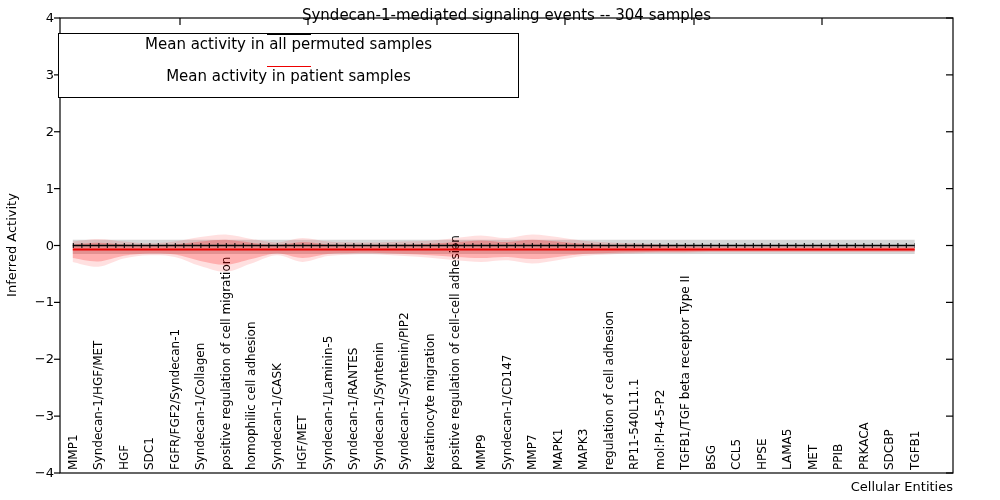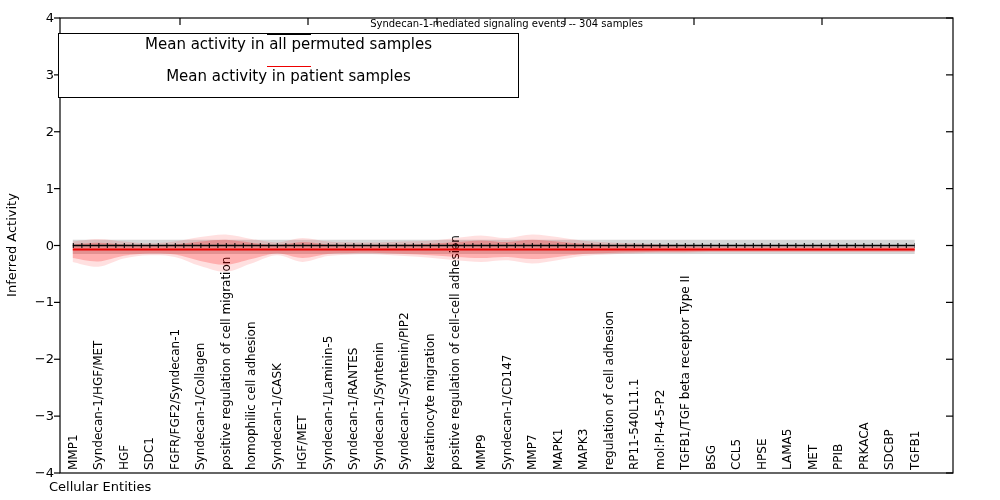--- a/index.html
+++ b/index.html
@@ -1,22 +1,22 @@
 <!DOCTYPE html>
 <html><head>
 <meta charset="utf-8">
 <style>
   html,body{margin:0;padding:0;background:#fff;width:1000px;height:500px;overflow:hidden;}
   body{font-family:"DejaVu Sans","Liberation Sans",sans-serif;color:#000;}
   .abs{position:absolute;}
   #figure{position:relative;width:1000px;height:500px;background:#fff;}
-  #title{left:60px;top:18px;width:893px;text-align:center;font-size:10px;white-space:nowrap;}
+  #title{left:60px;top:6px;width:893px;text-align:center;font-size:15px;white-space:nowrap;}
   #ylabel{left:-88px;top:237px;width:200px;height:16px;text-align:center;font-size:13px;
           transform:rotate(-90deg);}
-  #xlabel{left:49px;top:479px;width:893px;text-align:left;font-size:13px;}
+  #xlabel{left:60px;top:479px;width:893px;text-align:right;font-size:13px;}
   .ytick{width:54px;text-align:right;font-size:13px;line-height:14px;}
   .xtick{font-size:12px;line-height:14px;white-space:nowrap;transform:rotate(-90deg);
          transform-origin:0 0;}
   #xtick-layer,#ytick-layer{position:absolute;left:0;top:0;z-index:1;}
   #chart-svg{position:absolute;left:0;top:0;z-index:2;}
   #legend{left:58px;top:33px;width:459px;height:63px;border:1px solid #000;background:#fff;
           z-index:5;display:flex;flex-direction:column;justify-content:space-around;}
   .legend-row{display:flex;align-items:center;height:31px;flex-direction:column;}
   .legend-line{display:inline-block;width:44px;height:0;border-top:1.6px solid #000;
                margin-left:14px;margin-right:14px;flex:0 0 auto;}

